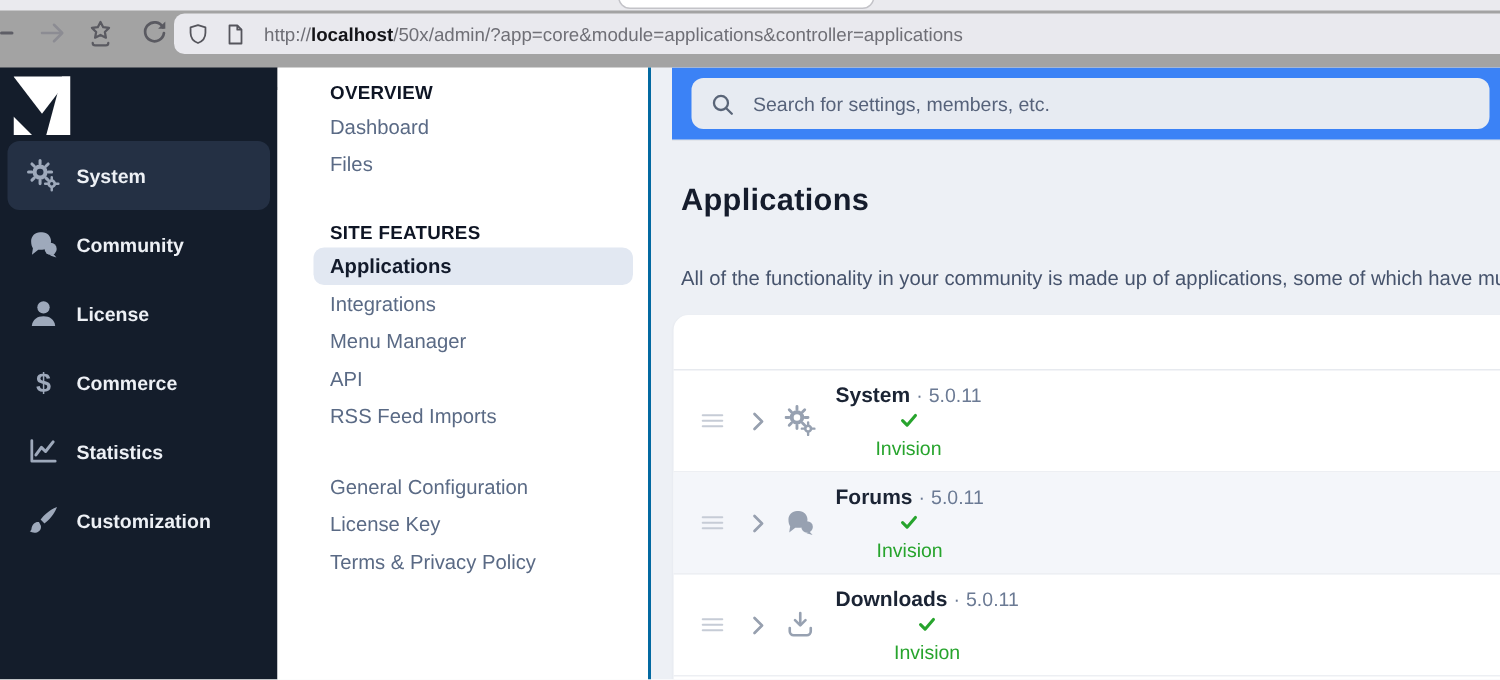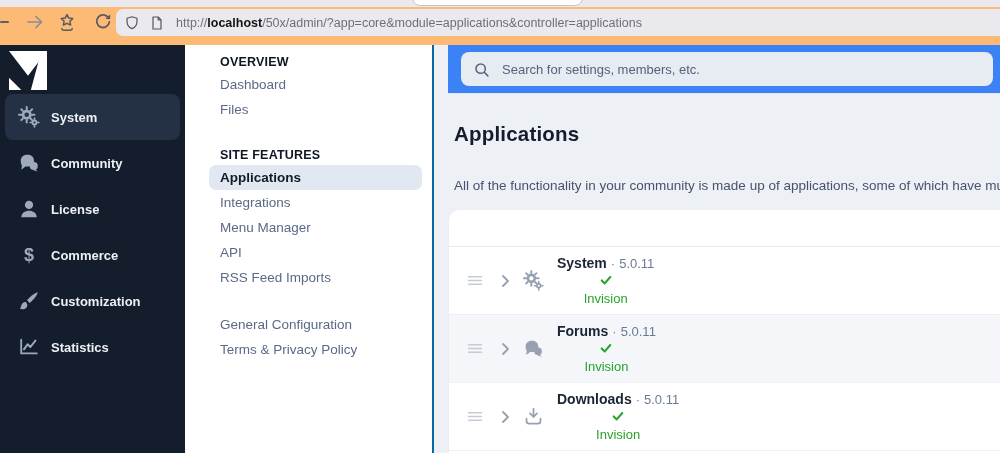--- a/index.html
+++ b/index.html
@@ -1,20 +1,20 @@
 <!DOCTYPE html>
 <html><head>
 <meta charset="utf-8">
 <style>
   html,body{margin:0;padding:0;width:1000px;height:453px;overflow:hidden;
     font-family:"Liberation Sans", sans-serif;background:#fff;position:relative;}
   *{box-sizing:border-box;}
 
   
-  .browser{position:absolute;top:0;left:0;right:0;height:60px;background:#fdba74;
+  .browser{position:absolute;top:0;left:0;right:0;height:60px;background:#a3a3a3;
     border-bottom:2px solid #737373;}
   .tabstrip{position:absolute;top:0;left:0;right:0;height:7px;background:#eaeaee;}
   .tab-sliver{position:absolute;top:-10px;left:412px;width:171px;height:16px;background:#fff;
     border:1px solid #c3c3c8;border-radius:9px;}
   .back-remnant{position:absolute;top:21px;left:0;width:9px;height:2px;background:#5e5e66;border-radius:1px;}
   .ticon{position:absolute;top:12px;width:20px;height:20px;color:#5a5a61;}
   .urlbar{position:absolute;left:116px;top:9px;width:900px;height:27px;background:#e9e9ee;
     border-radius:7px;display:flex;align-items:center;}
   .urlbar .uicon{width:16px;height:16px;color:#55555c;flex:none;}
   .url-shield{margin-left:8px;}
@@ -161,36 +161,36 @@
 
       <div class="nav-item">
         <span class="nav-icon">
           <span class="dollar-glyph">$</span>
         </span>
         <span>Commerce</span>
       </div>
 
       <div class="nav-item">
         <span class="nav-icon">
+          <svg width="22" height="22" viewBox="0 0 24 24" fill="none" stroke="currentColor" stroke-width="2" stroke-linecap="round" stroke-linejoin="round">
+            <path d="M3.5 4v15h17"></path>
+            <path d="M6.5 14.5l4-5.5 3 3 5.5-7" stroke-width="2.2"></path>
+          </svg>
+        </span>
+        <span>Statistics</span>
+      </div>
+
+      <div class="nav-item">
+        <span class="nav-icon">
           <svg width="22" height="22" viewBox="0 0 24 24" fill="currentColor">
             <path d="M21.8 2.2c-4.6 1.6-9.4 5.6-11.9 9.1l2.8 2.8c3.5-2.5 7.5-7.3 9.1-11.9z"></path>
             <path d="M8.7 13.1c-2.3-.4-5 1-5.5 5.3-.1.8-.7 1.2-1.2 1.5 1 .8 2.8 1.2 4.2 1 3-.5 4.3-2.7 3.9-5.1z"></path>
           </svg>
         </span>
         <span>Customization</span>
-      </div>
-
-      <div class="nav-item">
-        <span class="nav-icon">
-          <svg width="22" height="22" viewBox="0 0 24 24" fill="none" stroke="currentColor" stroke-width="2" stroke-linecap="round" stroke-linejoin="round">
-            <path d="M3.5 4v15h17"></path>
-            <path d="M6.5 14.5l4-5.5 3 3 5.5-7" stroke-width="2.2"></path>
-          </svg>
-        </span>
-        <span>Statistics</span>
       </div>
 
     </div>
   </div>
 
   <div class="menu">
 
     <div class="menu-section">
       <div class="menu-heading">OVERVIEW</div>
       <div class="menu-link">Dashboard</div>
@@ -201,20 +201,21 @@
       <div class="menu-heading">SITE FEATURES</div>
       <div class="menu-link active">Applications</div>
       <div class="menu-link">Integrations</div>
       <div class="menu-link">Menu Manager</div>
       <div class="menu-link">API</div>
       <div class="menu-link">RSS Feed Imports</div>
     </div>
 
     <div class="menu-section">
       <div class="menu-link">General Configuration</div>
+      <div class="menu-link">License Key</div>
       <div class="menu-link">Terms &amp; Privacy Policy</div>
     </div>
 
   </div>
 
   <div class="main">
 
     <div class="main-header">
       <div class="search">
         <svg class="search-icon" viewBox="0 0 20 20" fill="none" stroke="currentColor" stroke-width="1.8" stroke-linecap="round">

